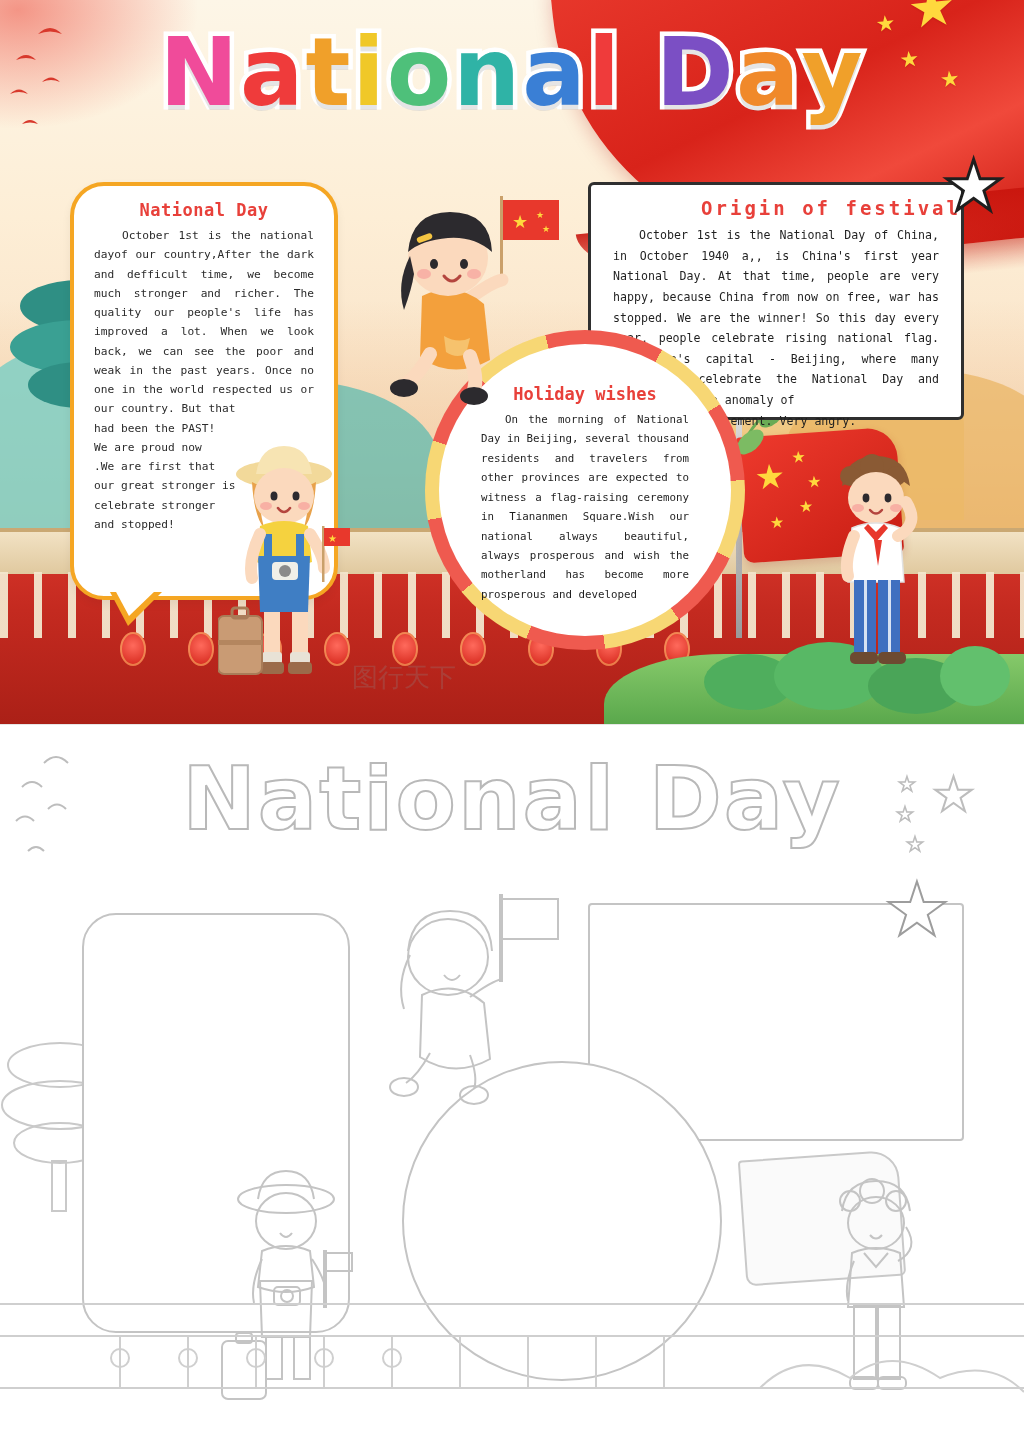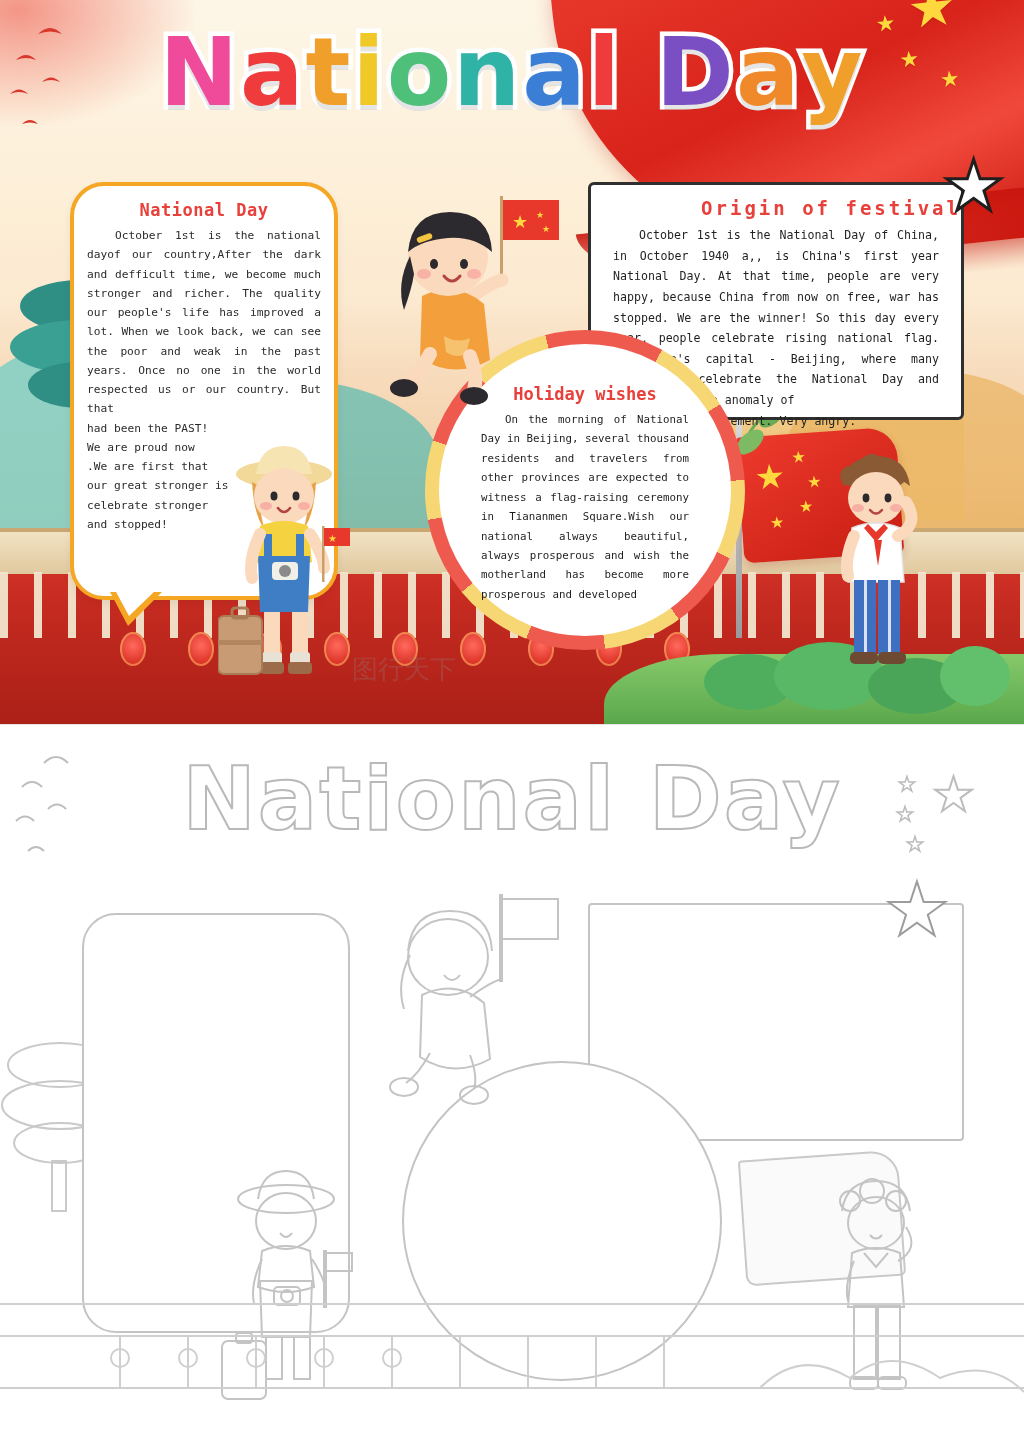--- a/index.html
+++ b/index.html
@@ -194,21 +194,21 @@
     font-size: 17px;
     font-weight: bold;
     padding: 14px 0 6px;
     letter-spacing: .5px;
   }
   .panel-left .pb {
     font-family: "DejaVu Sans Mono", monospace;
     font-size: 11.2px;
     line-height: 1.72;
     color: #2b2b2b;
-    padding: 0 13px;
+    padding: 0 20px;
     text-align: justify;
   }
   .panel-left .pb .indent { display: block; text-indent: 28px; }
   .panel-left .pb .c { display: block; text-align: left; }
 
   .panel-right {
     position: absolute;
     left: 588px; top: 182px;
     width: 376px; height: 238px;
     background: #ffffff;
@@ -309,21 +309,21 @@
   .flagpole {
     position: absolute;
     left: 736px; top: 418px;
     width: 6px; height: 220px;
     background: linear-gradient(180deg, #d9d9d9, #9a9a9a);
     z-index: 6;
   }
 
   .watermark {
     position: absolute;
-    left: 0; top: 4px; width: 1024px; height: 724px;
+    left: 0; top: 12px; width: 1024px; height: 724px;
     z-index: 20;
     pointer-events: none;
     opacity: .25;
     font-family: "DejaVu Sans", sans-serif;
   }
   .wm-text {
     position: absolute;
     left: 352px; top: 648px;
     font-size: 26px;
     color: #8d8d8d;

